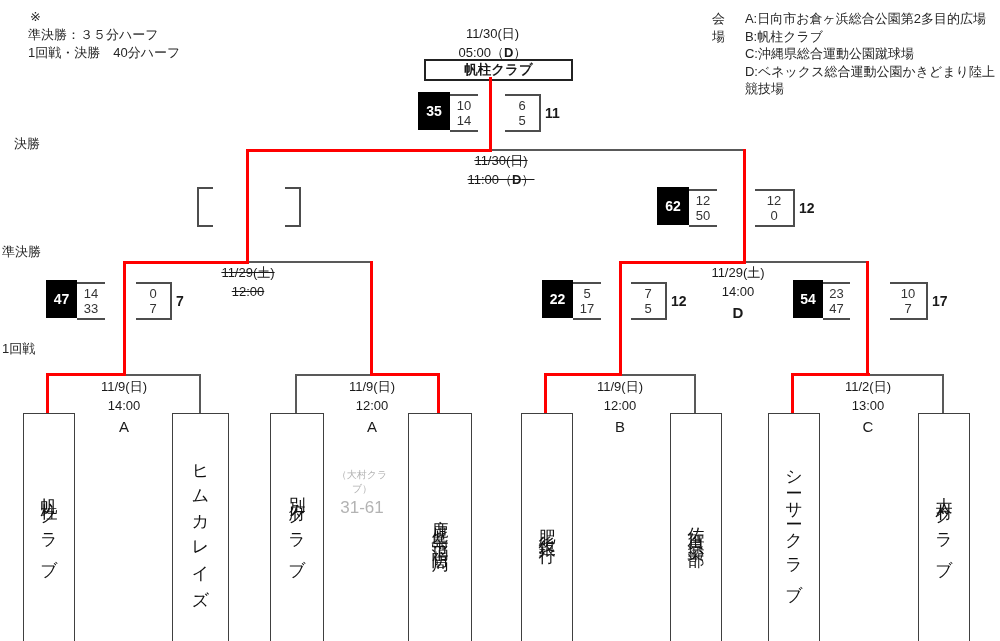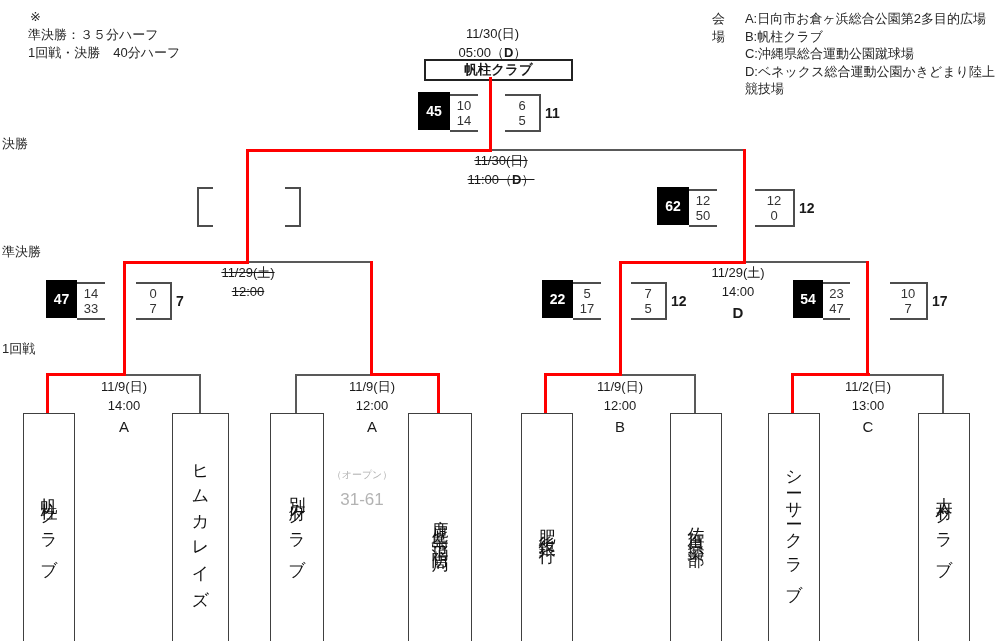--- a/index.html
+++ b/index.html
@@ -25,42 +25,42 @@
        display:flex;flex-direction:column;align-items:center;justify-content:center;
        font-size:13px;line-height:15px;color:#333;}
   .obr-l{position:absolute;border:2px solid #4d4d4d;border-right:none;}
   .obr-r{position:absolute;border:2px solid #4d4d4d;border-left:none;}
   .total{position:absolute;font-weight:bold;font-size:14px;display:flex;align-items:center;}
   .team{position:absolute;top:413px;height:227px;border:1.5px solid #404040;background:#fff;
         display:flex;align-items:center;justify-content:center;}
   .team span{writing-mode:vertical-rl;font-size:17px;letter-spacing:6px;color:#111;}
   .open-note{position:absolute;text-align:center;color:#b3b3b3;}
   .open-note .lbl{font-size:10px;display:block;}
-  .open-note .scr{font-size:17px;display:block;margin-top:8px;}
+  .open-note .scr{font-size:17px;display:block;margin-top:2px;}
 </style>
 </head>
 <body>
 
 <div id="stage">
 
   <div class="txt note" style="left:30px;top:8px">※</div>
   <div class="txt note" style="left:28px;top:26px">準決勝：３５分ハーフ</div>
   <div class="txt note" style="left:28px;top:44px">1回戦・決勝　40分ハーフ</div>
 
   <div class="venue-block" style="left:712px;top:10px">
     <div>会場</div>
     <div>
       <div>A:日向市お倉ヶ浜総合公園第2多目的広場</div>
       <div>B:帆柱クラブ</div>
       <div>C:沖縄県総合運動公園蹴球場</div>
       <div>D:ベネックス総合運動公園かきどまり陸上競技場</div>
     </div>
   </div>
 
-  <div class="round-label" style="left:2px;top:135px">決勝</div>
+  <div class="round-label" style="left:14px;top:135px">決勝</div>
   <div class="round-label" style="left:2px;top:243px">準決勝</div>
   <div class="round-label" style="left:2px;top:340px">1回戦</div>
 
   <div class="datebox" style="left:425px;top:25px;width:135px">
     <div>11/30(日)</div>
     <div><span>05:00（</span><b>D</b><span>）</span></div>
   </div>
   <div class="champ" style="left:424px;top:59px;width:145px;height:18px">帆柱クラブ</div>
 
   <div class="datebox" style="left:445px;top:152px;width:112px">
@@ -92,21 +92,21 @@
   <div class="red" style="left:437px;top:373px;width:3px;height:41px"></div>
   <div class="red" style="left:544px;top:373px;width:78px;height:3px"></div>
   <div class="red" style="left:544px;top:373px;width:3px;height:41px"></div>
   <div class="red" style="left:619px;top:261px;width:3px;height:115px"></div>
   <div class="red" style="left:619px;top:261px;width:127px;height:3px"></div>
   <div class="red" style="left:743px;top:149px;width:3px;height:115px"></div>
   <div class="red" style="left:791px;top:373px;width:79px;height:3px"></div>
   <div class="red" style="left:791px;top:373px;width:3px;height:41px"></div>
   <div class="red" style="left:866px;top:261px;width:3px;height:115px"></div>
 
-  <div class="sbox" style="left:418px;top:92px;width:32px;height:38px">45</div>
+  <div class="sbox" style="left:418px;top:92px;width:32px;height:38px">35</div>
   <div class="wbr" style="left:450px;top:94px;width:28px;height:34px">
     <span>10</span>
       <span>14</span>
   </div>
   <div class="lbr" style="left:505px;top:94px;width:34px;height:34px">
     <span>6</span>
       <span>5</span>
   </div>
   <div class="total" style="left:545px;top:94px;height:38px">11</div>
 
@@ -148,21 +148,21 @@
     <div>14:00</div>
     <div class="big">A</div>
   </div>
 
   <div class="datebox" style="left:312px;top:378px;width:120px">
     <div>11/9(日)</div>
     <div>12:00</div>
     <div class="big">A</div>
   </div>
   <div class="open-note" style="left:328px;top:468px;width:68px">
-    <span class="lbl">（オープン）</span>
+    <span class="lbl">（大村クラブ）</span>
     <span class="scr">31-61</span>
   </div>
 
   <div class="sbox" style="left:542px;top:280px;width:31px;height:38px">22</div>
   <div class="wbr" style="left:573px;top:282px;width:28px;height:34px">
     <span>5</span>
       <span>17</span>
   </div>
   <div class="lbr" style="left:631px;top:282px;width:34px;height:34px">
     <span>7</span>

